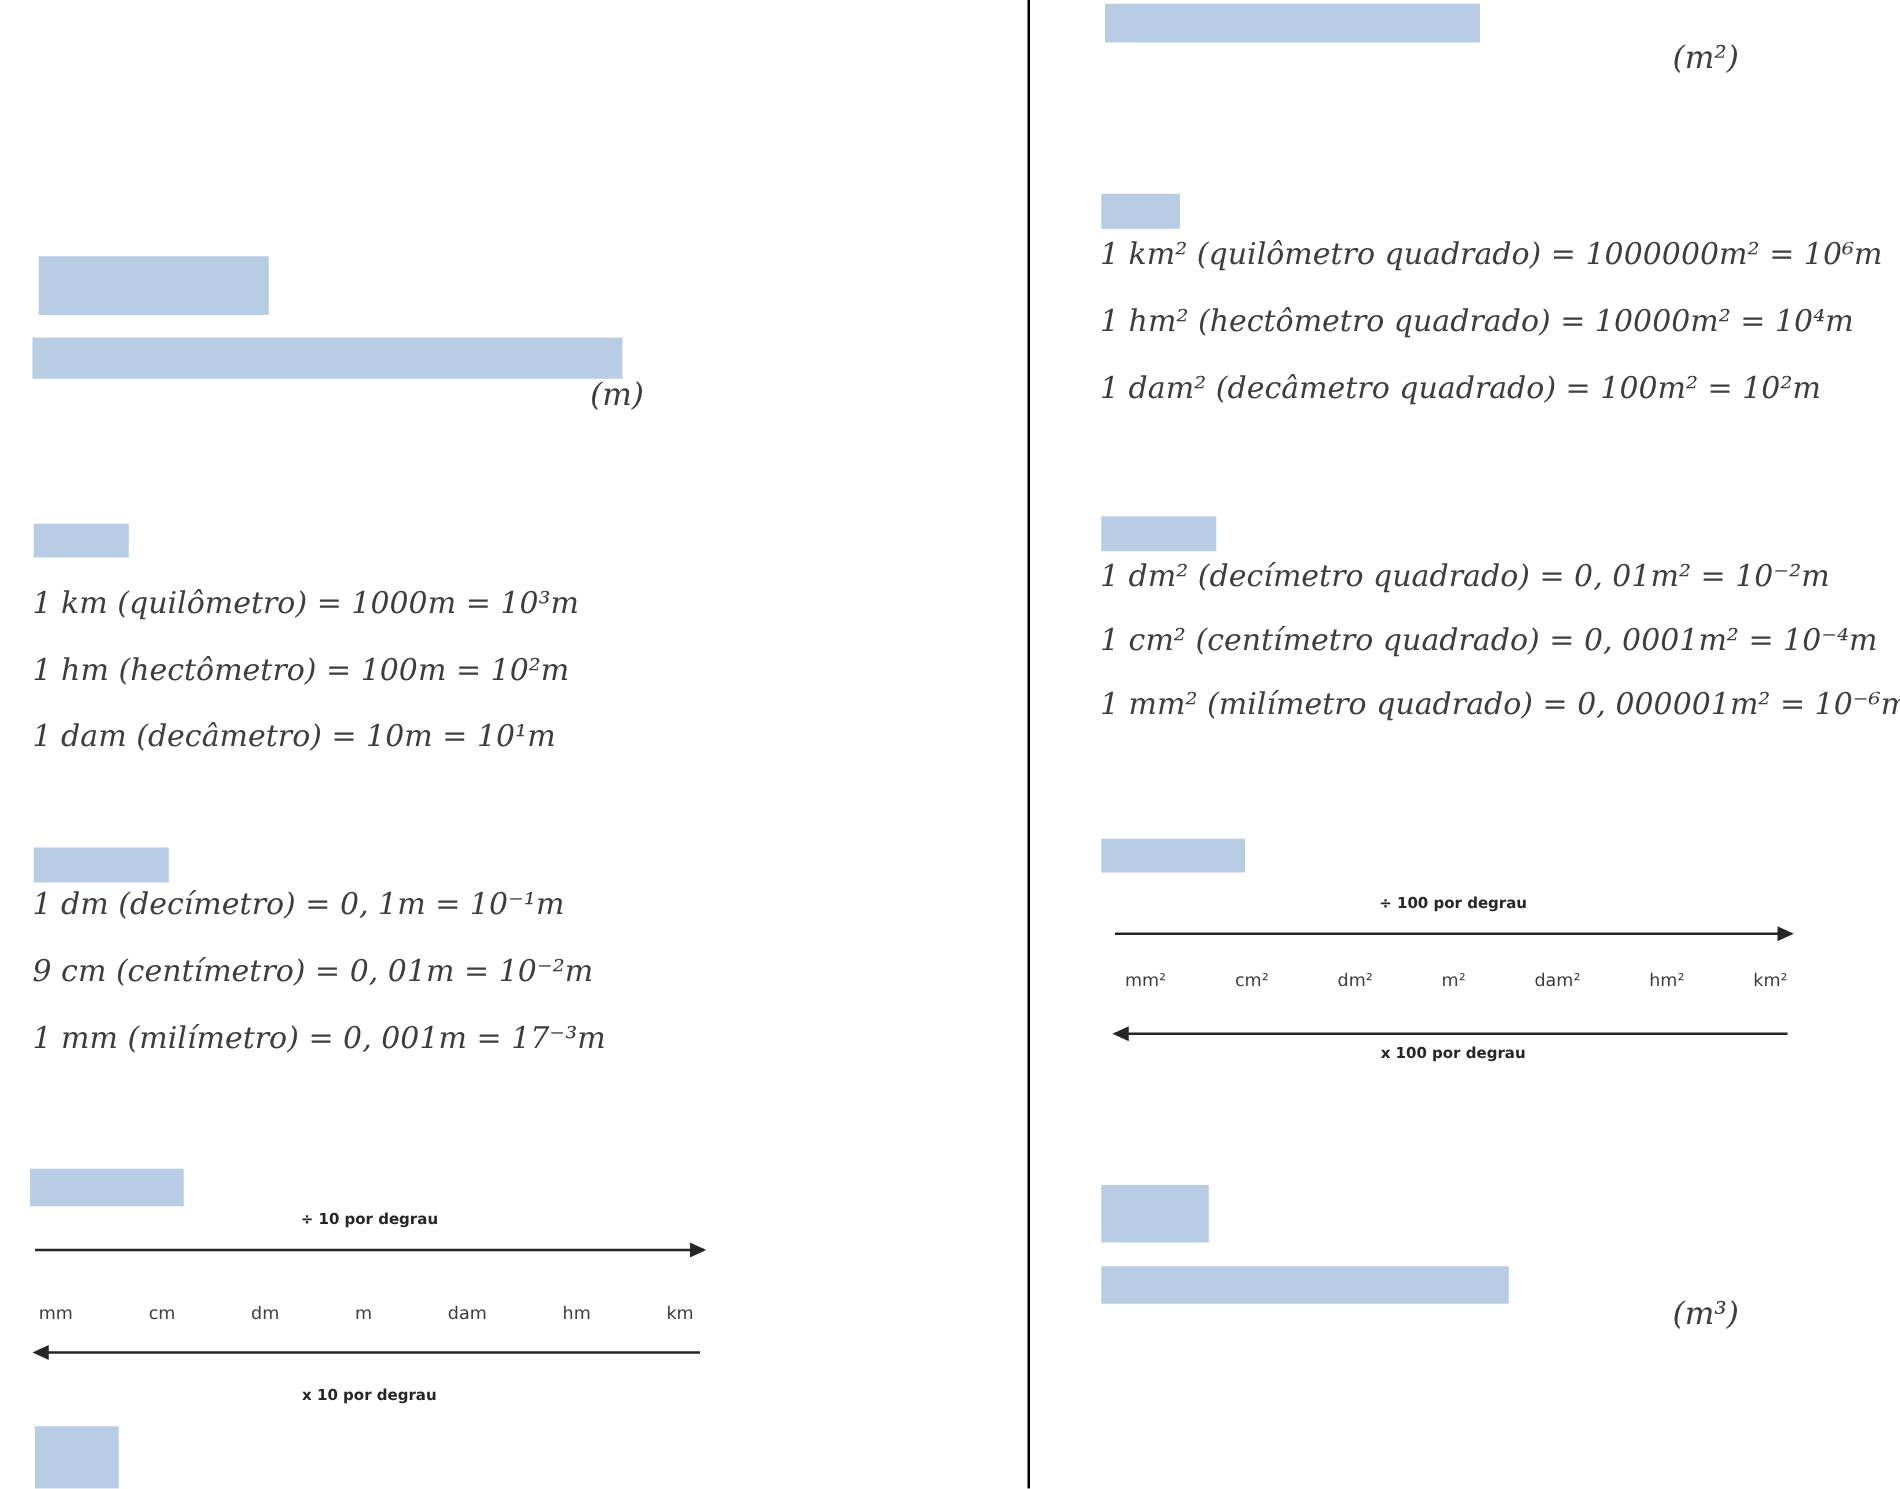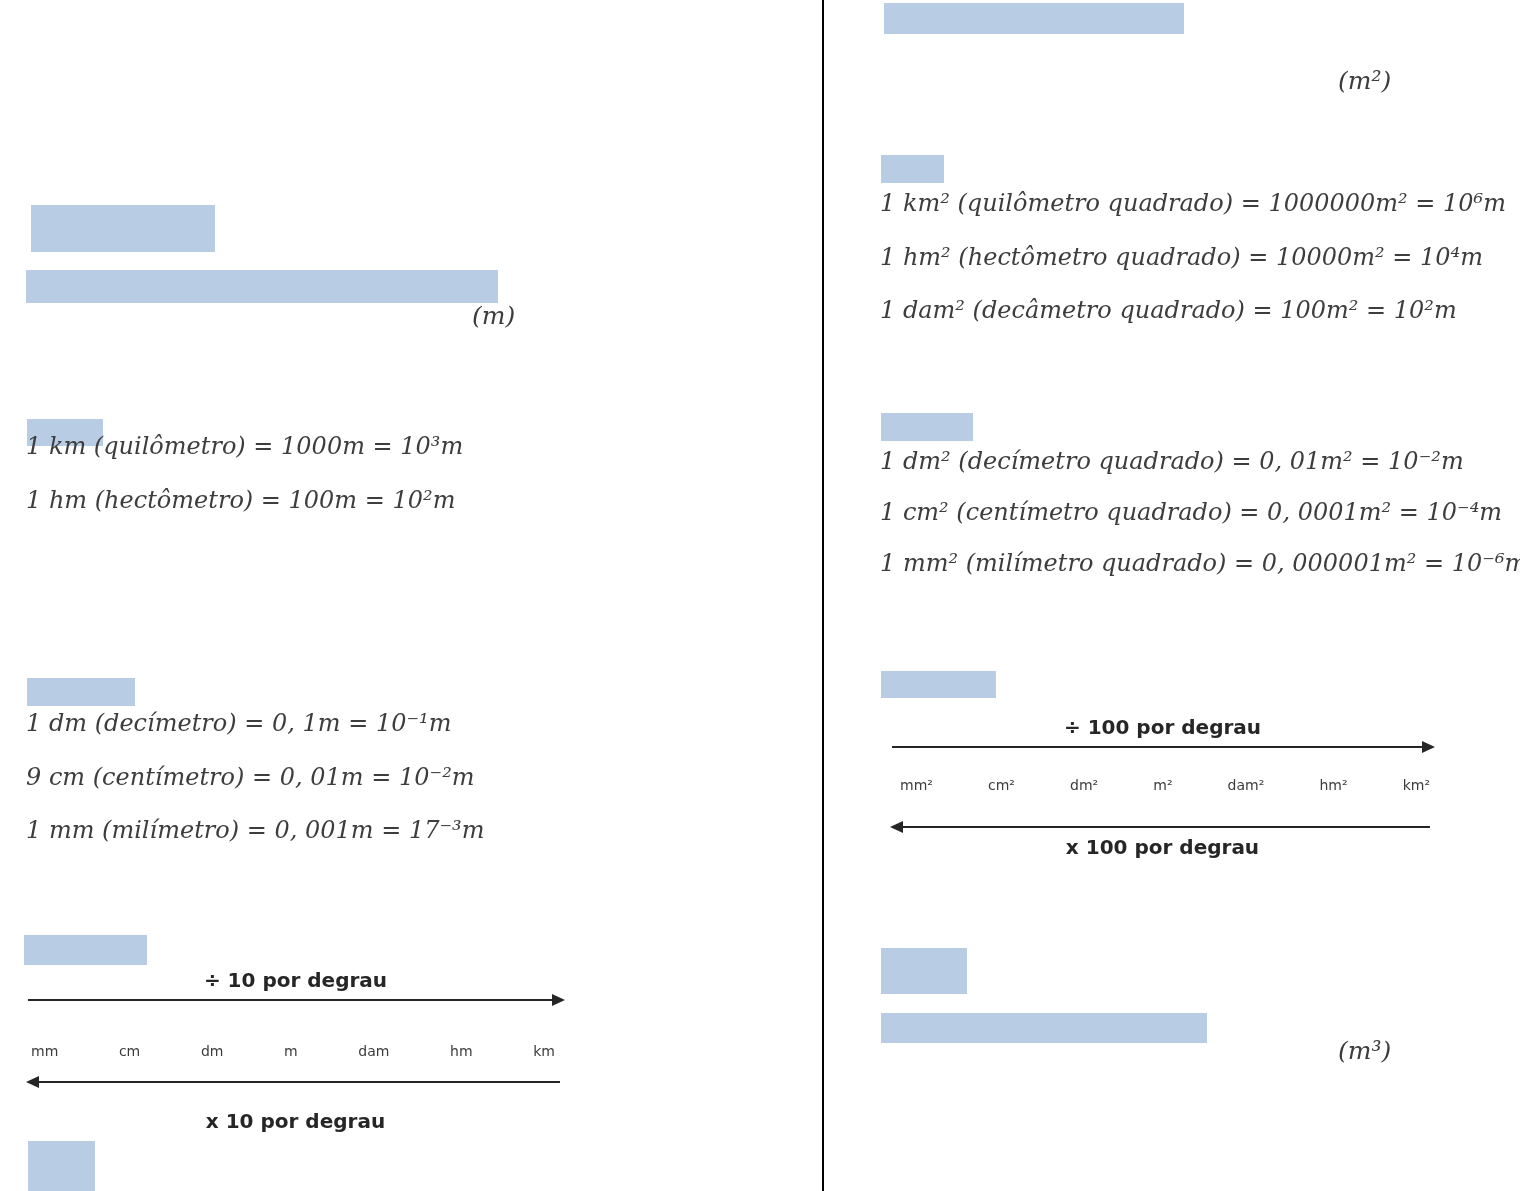--- a/index.html
+++ b/index.html
@@ -41,21 +41,21 @@
   .scale {
     position: absolute;
     font-family: "DejaVu Sans", sans-serif;
     color: var(--color-diagram, #262626);
   }
   .scale-label {
     position: absolute;
     left: 0;
     width: 100%;
     text-align: center;
-    font-size: 20px;
+    font-size: 12px;
     font-weight: bold;
     white-space: nowrap;
   }
   .arrow {
     position: absolute;
     height: 2px;
     background: var(--color-diagram, #2e2e2e);
   }
   .arrow.right::after {
     content: "";
@@ -92,23 +92,24 @@
 
 <div class="page">
 
   <div class="divider" style="left:822px;"></div>
 
   <div class="redaction" style="left:31px; top:205px; width:184px; height:47px;"></div>
   <div class="redaction" style="left:26px; top:270px; width:472px; height:33px;"></div>
   <div class="marker" style="left:472px; top:301px;">(m)</div>
 
   <div class="redaction" style="left:27px; top:419px; width:76px; height:27px;"></div>
-  <div class="fgroup" style="left:26px; top:420px;">
+  <div class="fgroup" style="left:26px; top:456px;">
     <div class="fline">1 km (quilômetro) = 1000m = 10³m</div>
     <div class="fline">1 hm (hectômetro) = 100m = 10²m</div>
+    <div class="fline">1 dam (decâmetro) = 10m = 10¹m</div>
   </div>
 
   <div class="redaction" style="left:27px; top:678px; width:108px; height:28px;"></div>
   <div class="fgroup" style="left:26px; top:697px;">
     <div class="fline">1 dm (decímetro) = 0, 1m = 10⁻¹m</div>
     <div class="fline">9 cm (centímetro) = 0, 01m = 10⁻²m</div>
     <div class="fline">1 mm (milímetro) = 0, 001m = 17⁻³m</div>
   </div>
 
   <div class="redaction" style="left:24px; top:935px; width:123px; height:30px;"></div>
@@ -125,21 +126,21 @@
       <span>hm</span>
       <span>km</span>
     </div>
     <div class="arrow left" style="left:0; top:119px; width:532px;"></div>
     <div class="scale-label" style="top:128px;margin-top:19px;">x 10 por degrau</div>
   </div>
 
   <div class="redaction" style="left:28px; top:1141px; width:67px; height:50px;"></div>
 
   <div class="redaction" style="left:884px; top:3px; width:300px; height:31px;"></div>
-  <div class="marker" style="left:1338px; top:31px;margin-top:35px;">(m²)</div>
+  <div class="marker" style="left:1338px; top:31px;">(m²)</div>
 
   <div class="redaction" style="left:881px; top:155px; width:63px; height:28px;"></div>
   <div class="fgroup" style="left:880px; top:177px;">
     <div class="fline">1 km² (quilômetro quadrado) = 1000000m² = 10⁶m</div>
     <div class="fline">1 hm² (hectômetro quadrado) = 10000m² = 10⁴m</div>
     <div class="fline">1 dam² (decâmetro quadrado) = 100m² = 10²m</div>
   </div>
 
   <div class="redaction" style="left:881px; top:413px; width:92px; height:28px;"></div>
   <div class="fgroup tight" style="left:880px; top:436px;">

